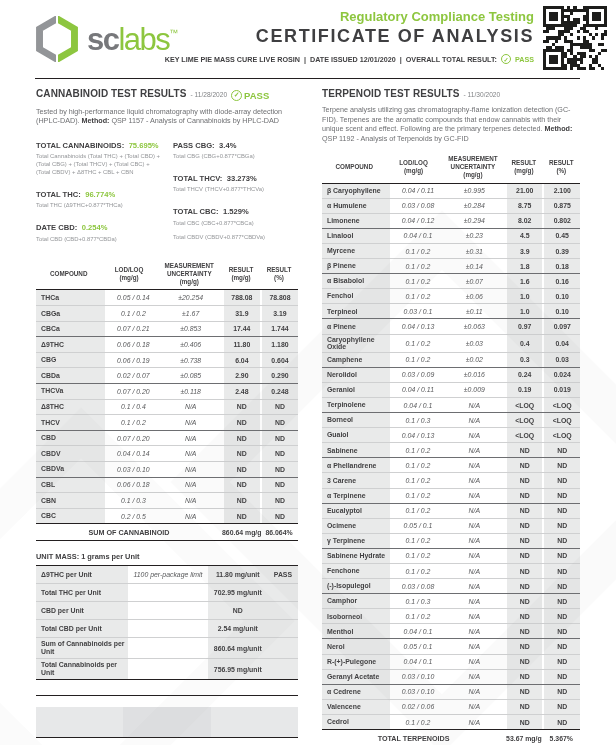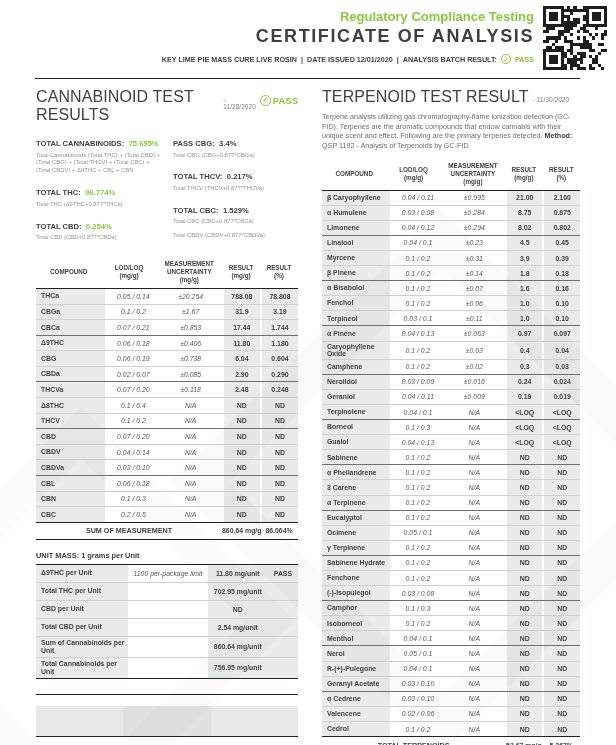--- a/index.html
+++ b/index.html
@@ -25,21 +25,21 @@
       grid-template-columns:repeat(21,1fr);grid-template-rows:repeat(21,1fr);}
   .qr i{background:#1d1d1b;}
   .rule{position:absolute;left:35px;right:36px;top:78px;border-top:1.7px solid #231f20;}
 
   
   .col{position:absolute;top:88px;}
   .col-left{left:36px;width:262px;}
   .col-right{left:322px;width:258px;}
 
   .sec-title{display:flex;align-items:baseline;gap:4px;}
-  .sec-name{font-size:16px;font-weight:normal;color:#3f3f41;letter-spacing:.1px;}
+  .sec-name{font-size:10px;font-weight:bold;color:#3f3f41;letter-spacing:.1px;}
   .sec-date{font-size:6.6px;color:#808285;}
   .sec-badge{display:flex;align-items:center;gap:2px;}
   .sec-badge .check-icon{width:9px;height:9px;font-size:7px;}
   .sec-badge .pass-text{font-size:9.5px;}
   .sec-desc{font-size:7.2px;color:#6d6e71;line-height:1.32;margin:6px 0 0;}
   .sec-desc b{color:#414042;}
 
   
   .totals{display:flex;margin-top:8px;}
   .totals-col{width:137px;}
@@ -96,30 +96,45 @@
   
   .watermark{position:absolute;pointer-events:none;transform:rotate(45deg);}
   .wm1{width:300px;height:300px;left:250px;top:290px;border:42px solid rgba(128,130,133,0.045);}
   .wm2{width:230px;height:230px;left:-70px;top:470px;border:36px solid rgba(128,130,133,0.035);}
 </style>
 </head>
 <body>
 
 <div class="page">
 
+  <div class="logo">
+    <svg viewBox="0 0 100 100">
+      <defs>
+        <clipPath id="hl">
+            <rect x="0" y="0" width="48" height="100"></rect>
+          </clipPath>
+        <clipPath id="hr">
+            <rect x="52" y="0" width="48" height="100"></rect>
+          </clipPath>
+      </defs>
+      <polygon points="50,6 88,28 88,72 50,94 12,72 12,28" fill="none" stroke="#939598" stroke-width="15" clip-path="url(#hl)"></polygon>
+      <polygon points="50,6 88,28 88,72 50,94 12,72 12,28" fill="none" stroke="#8dc63f" stroke-width="15" clip-path="url(#hr)"></polygon>
+    </svg>
+    <div class="logo-text"><span class="sc">sc</span><span class="labs">labs</span><span class="tm">™</span></div>
+  </div>
 
   <div class="header-right">
     <div class="program">Regulatory Compliance Testing</div>
     <div class="cert-title">CERTIFICATE OF ANALYSIS</div>
     <div class="sample-line">
       <span>KEY LIME PIE MASS CURE LIVE ROSIN</span>
       <span>|</span>
       <span>DATE ISSUED 12/01/2020</span>
       <span>|</span>
-      <span>ANALYSIS BATCH RESULT:</span>
+      <span>OVERALL TOTAL RESULT:</span>
       <span class="check-icon">✓</span>
       <span class="pass-text">PASS</span>
     </div>
   </div>
 
   <div class="qr">
       <i style="grid-column:1;grid-row:1;"></i>
       <i style="grid-column:2;grid-row:1;"></i>
       <i style="grid-column:3;grid-row:1;"></i>
       <i style="grid-column:4;grid-row:1;"></i>
@@ -565,45 +580,46 @@
 
   <section class="col col-left">
     <div class="sec-title">
       <span class="sec-name">CANNABINOID TEST RESULTS</span>
       <span class="sec-date">- 11/28/2020</span>
       <span class="sec-badge">
         <span class="check-icon">✓</span>
         <span class="pass-text">PASS</span>
       </span>
     </div>
+    <p class="sec-desc"><span>Tested by high-performance liquid chromatography with diode-array detection (HPLC-DAD).</span> <b>Method:</b> <span>QSP 1157 - Analysis of Cannabinoids by HPLC-DAD</span></p>
 
     <div class="totals">
       <div class="totals-col">
 
       <div class="total-entry">
           <div class="t-line"><span class="t-label">TOTAL CANNABINOIDS:</span> <span class="t-value accent">75.695%</span></div>
           <div class="t-formula">Total Cannabinoids (Total THC) + (Total CBD) + (Total CBG) + (Total THCV) + (Total CBC) + (Total CBDV) + Δ8THC + CBL + CBN</div>
         </div>
           <div class="total-entry">
           <div class="t-line"><span class="t-label">TOTAL THC:</span> <span class="t-value accent">96.774%</span></div>
           <div class="t-formula">Total THC (Δ9THC+0.877*THCa)</div>
         </div>
           <div class="total-entry">
-          <div class="t-line"><span class="t-label">TOTAL CBD:</span> <span class="t-value accent">0.254%</span></div>
+          <div class="t-line"><span class="t-label">DATE CBD:</span> <span class="t-value accent">0.254%</span></div>
           <div class="t-formula">Total CBD (CBD+0.877*CBDa)</div>
         </div>
         </div>
       <div class="totals-col">
 
       <div class="total-entry">
           <div class="t-line"><span class="t-label">PASS CBG:</span> <span class="t-value">3.4%</span></div>
           <div class="t-formula">Total CBG (CBG+0.877*CBGa)</div>
         </div>
           <div class="total-entry">
-          <div class="t-line"><span class="t-label">TOTAL THCV:</span> <span class="t-value">0.217%</span></div>
+          <div class="t-line"><span class="t-label">TOTAL THCV:</span> <span class="t-value">33.273%</span></div>
           <div class="t-formula">Total THCV (THCV+0.877*THCVa)</div>
         </div>
           <div class="total-entry">
           <div class="t-line"><span class="t-label">TOTAL CBC:</span> <span class="t-value">1.529%</span></div>
           <div class="t-formula">Total CBC (CBC+0.877*CBCa)</div>
         </div>
           <div class="total-entry">
           <div class="t-formula">Total CBDV (CBDV+0.877*CBDVa)</div>
         </div>
         </div>
@@ -720,21 +736,21 @@
         </div>
           <div class="tr">
           <div class="td name">CBC</div>
           <div class="td lod">0.2 / 0.5</div>
           <div class="td unc">N/A</div>
           <div class="td num">ND</div>
           <div class="td num">ND</div>
         </div>
         </div>
       <div class="sum-row">
-        <div class="sum-label">SUM OF MEASUREMENT</div>
+        <div class="sum-label">SUM OF CANNABINOID</div>
         <div class="sum-num">860.64 mg/g</div>
         <div class="sum-num">86.064%</div>
       </div>
     </div>
 
     <div class="unit-title">UNIT MASS: 1 grams per Unit</div>
     <div class="unit-tbl">
 
     <div class="u-row">
         <div class="u-label">Δ9THC per Unit</div>
@@ -785,21 +801,21 @@
 
       <div class="misc-v"></div>
           <div class="misc-v"></div>
           <div class="misc-v"></div>
         </div>
     </div>
   </section>
 
   <section class="col col-right">
     <div class="sec-title">
-      <span class="sec-name">TERPENOID TEST RESULT</span>
+      <span class="sec-name">TERPENOID TEST RESULTS</span>
       <span class="sec-date">- 11/30/2020</span>
     </div>
     <p class="sec-desc"><span>Terpene analysis utilizing gas chromatography-flame ionization detection (GC-FID). Terpenes are the aromatic compounds that endow cannabis with their unique scent and effect. Following are the primary terpenes detected.</span> <b>Method:</b> <span>QSP 1192 - Analysis of Terpenoids by GC-FID</span></p>
 
     <div class="tbl">
       <div class="thead">
 
       <div class="th"><span>COMPOUND</span><span class="unit" style="display:block"></span></div>
           <div class="th"><span>LOD/LOQ</span><span class="unit" style="display:block">(mg/g)</span></div>
           <div class="th"><span>MEASUREMENT UNCERTAINTY</span><span class="unit" style="display:block">(mg/g)</span></div>

